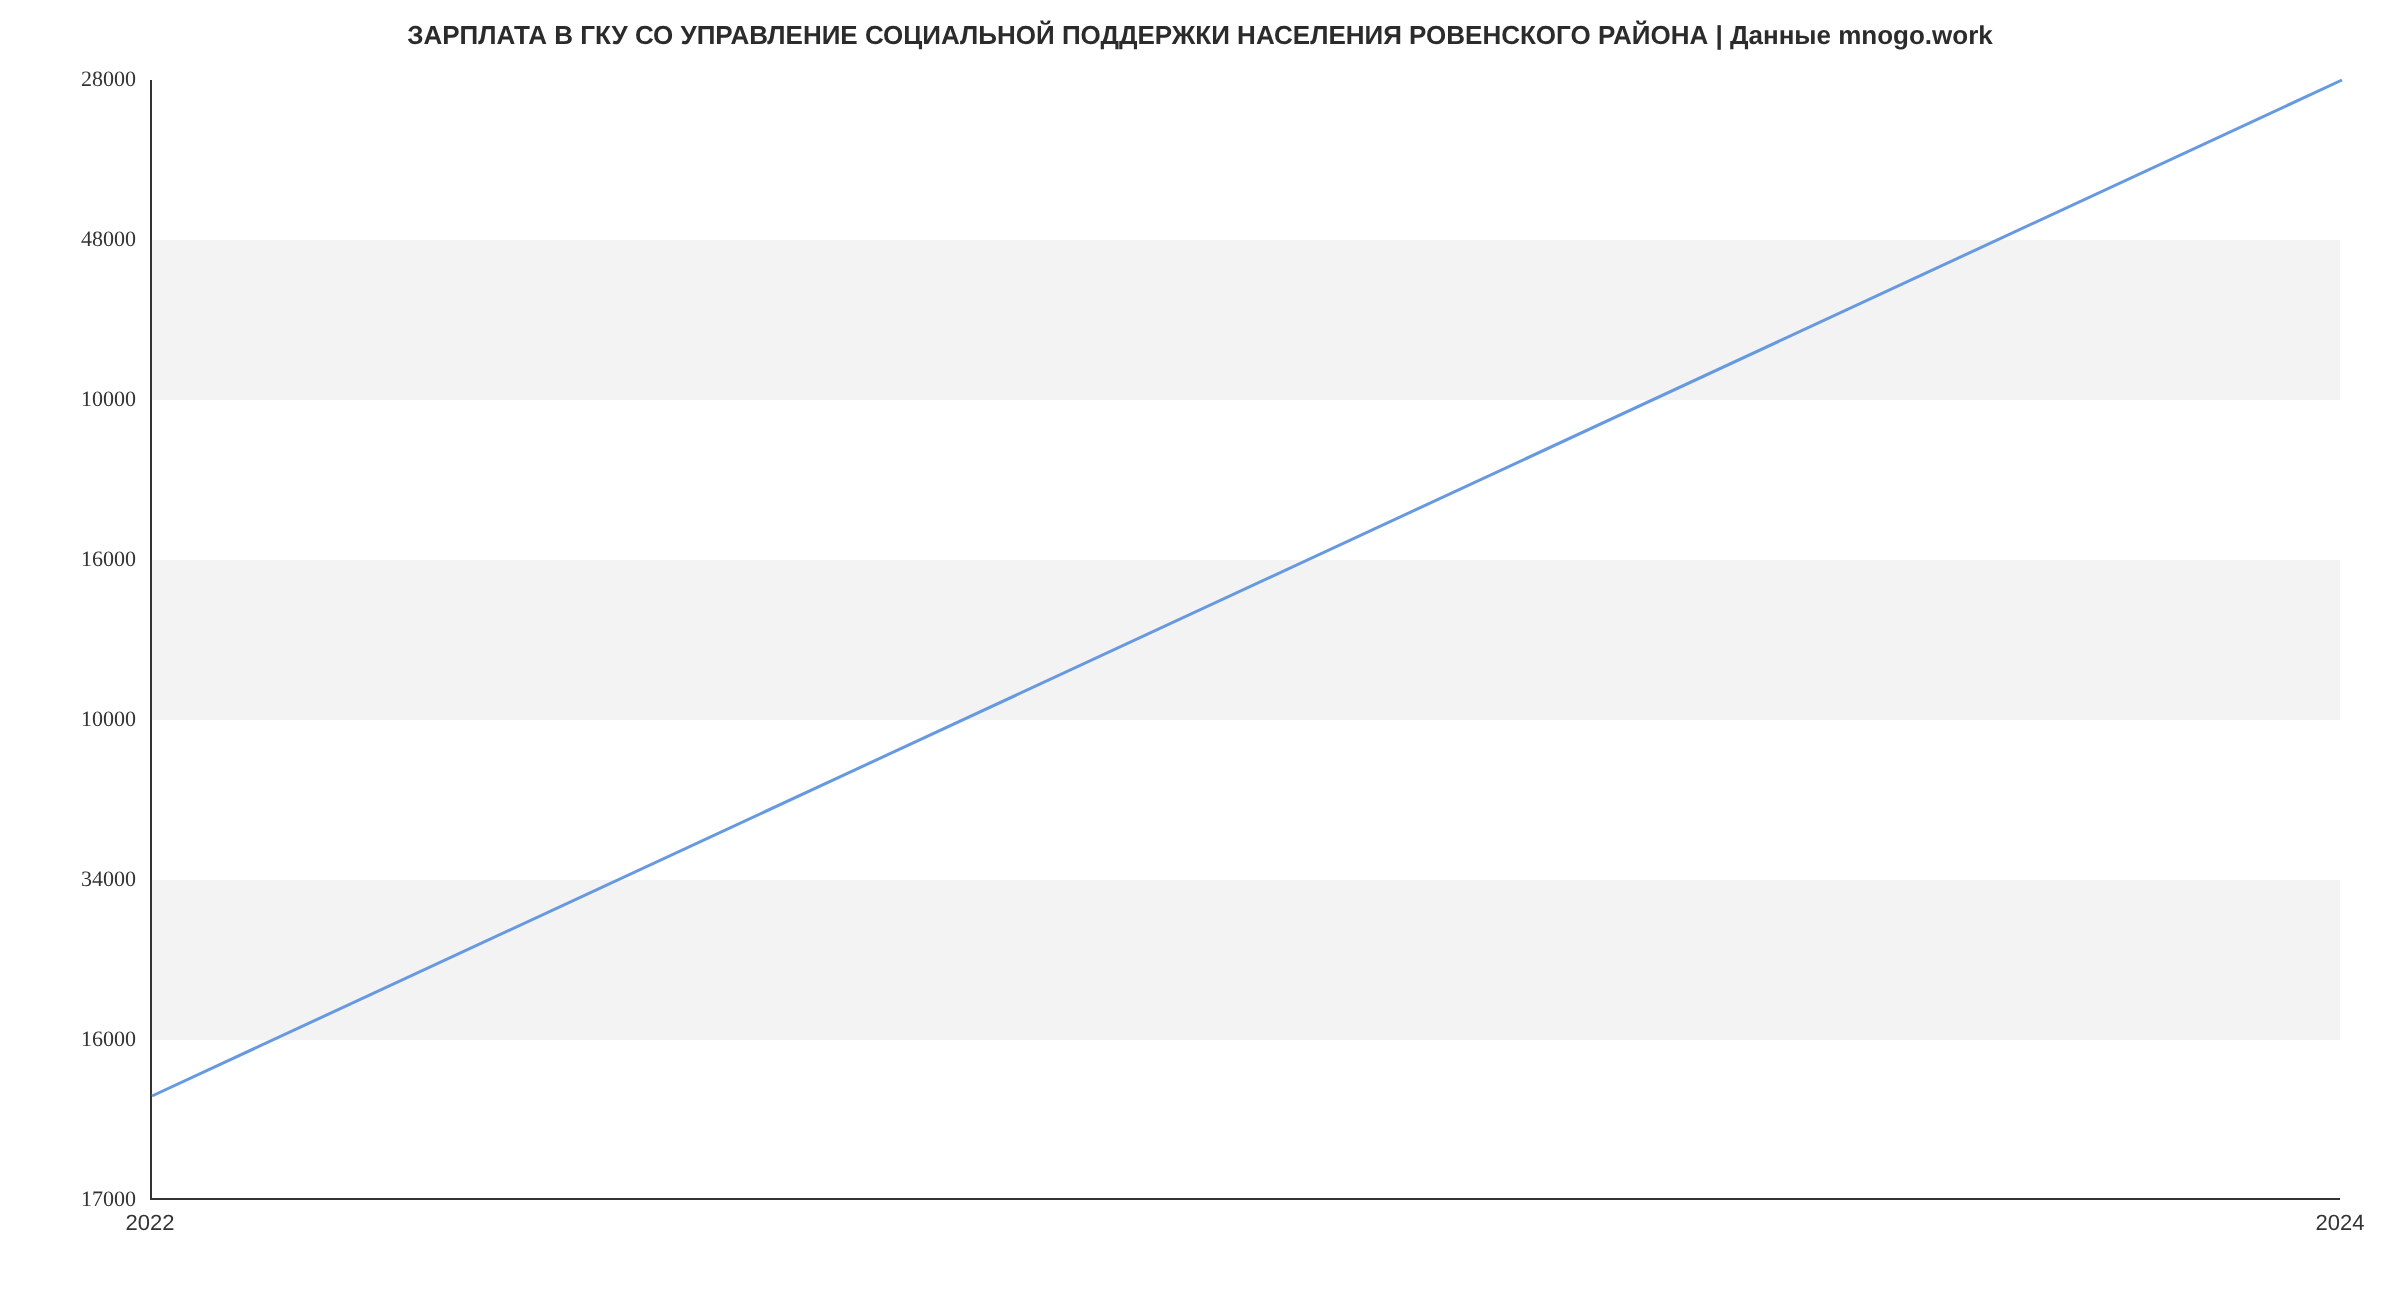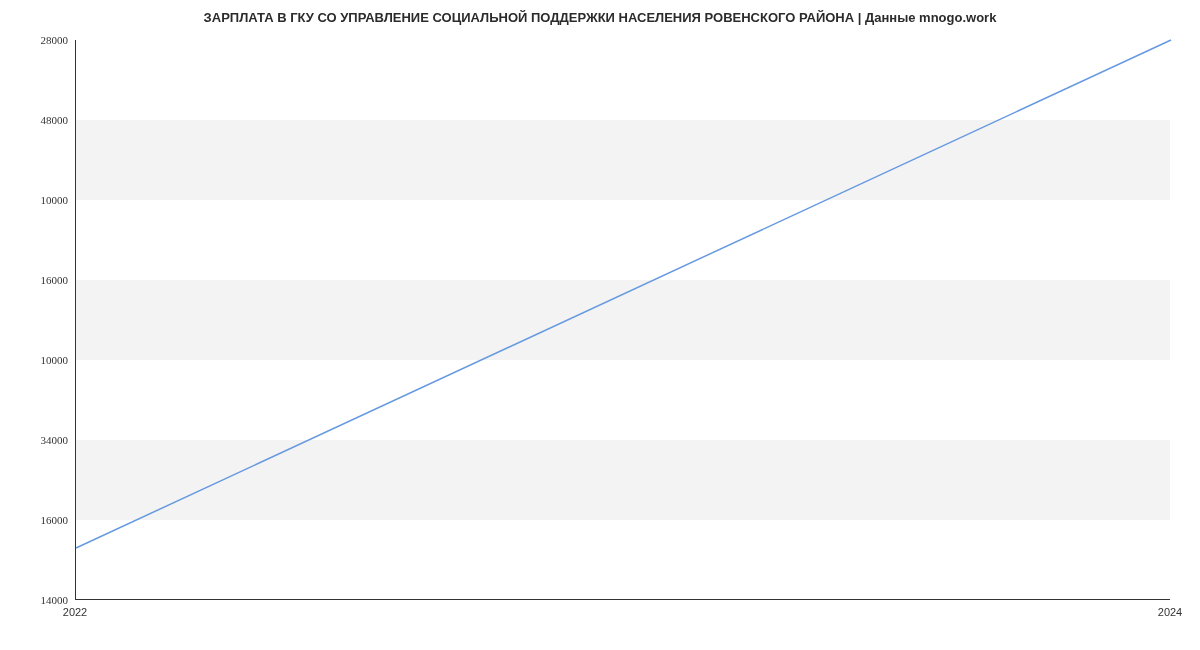--- a/index.html
+++ b/index.html
@@ -77,21 +77,21 @@
 <div class="chart-wrap">
   <div class="title">ЗАРПЛАТА В ГКУ СО УПРАВЛЕНИЕ СОЦИАЛЬНОЙ ПОДДЕРЖКИ НАСЕЛЕНИЯ РОВЕНСКОГО РАЙОНА | Данные mnogo.work</div>
   <div class="plot" id="plot">
     <div class="band" style="top: 400px; height: 80px;"></div>
       <div class="band" style="top: 240px; height: 80px;"></div>
       <div class="band" style="top: 80px; height: 80px;"></div>
       <svg class="line-layer" id="line-layer">
         <path d="M0.00 508.00 L1095.00 0.00" class="series-line" style="stroke: rgb(102, 153, 224);"></path>
       </svg>
   </div>
-<div class="ytick-label" style="top: 600px;">14000</div>
+<div class="ytick-label" style="top: 600px;">17000</div>
     <div class="ytick-label" style="top: 520px;">16000</div>
     <div class="ytick-label" style="top: 440px;">34000</div>
     <div class="ytick-label" style="top: 360px;">10000</div>
     <div class="ytick-label" style="top: 280px;">16000</div>
     <div class="ytick-label" style="top: 200px;">10000</div>
     <div class="ytick-label" style="top: 120px;">48000</div>
     <div class="ytick-label" style="top: 40px;">28000</div>
     <div class="xtick-label" style="left: 75px;">2022</div>
     <div class="xtick-label" style="left: 1170px;">2024</div>
   </div>

